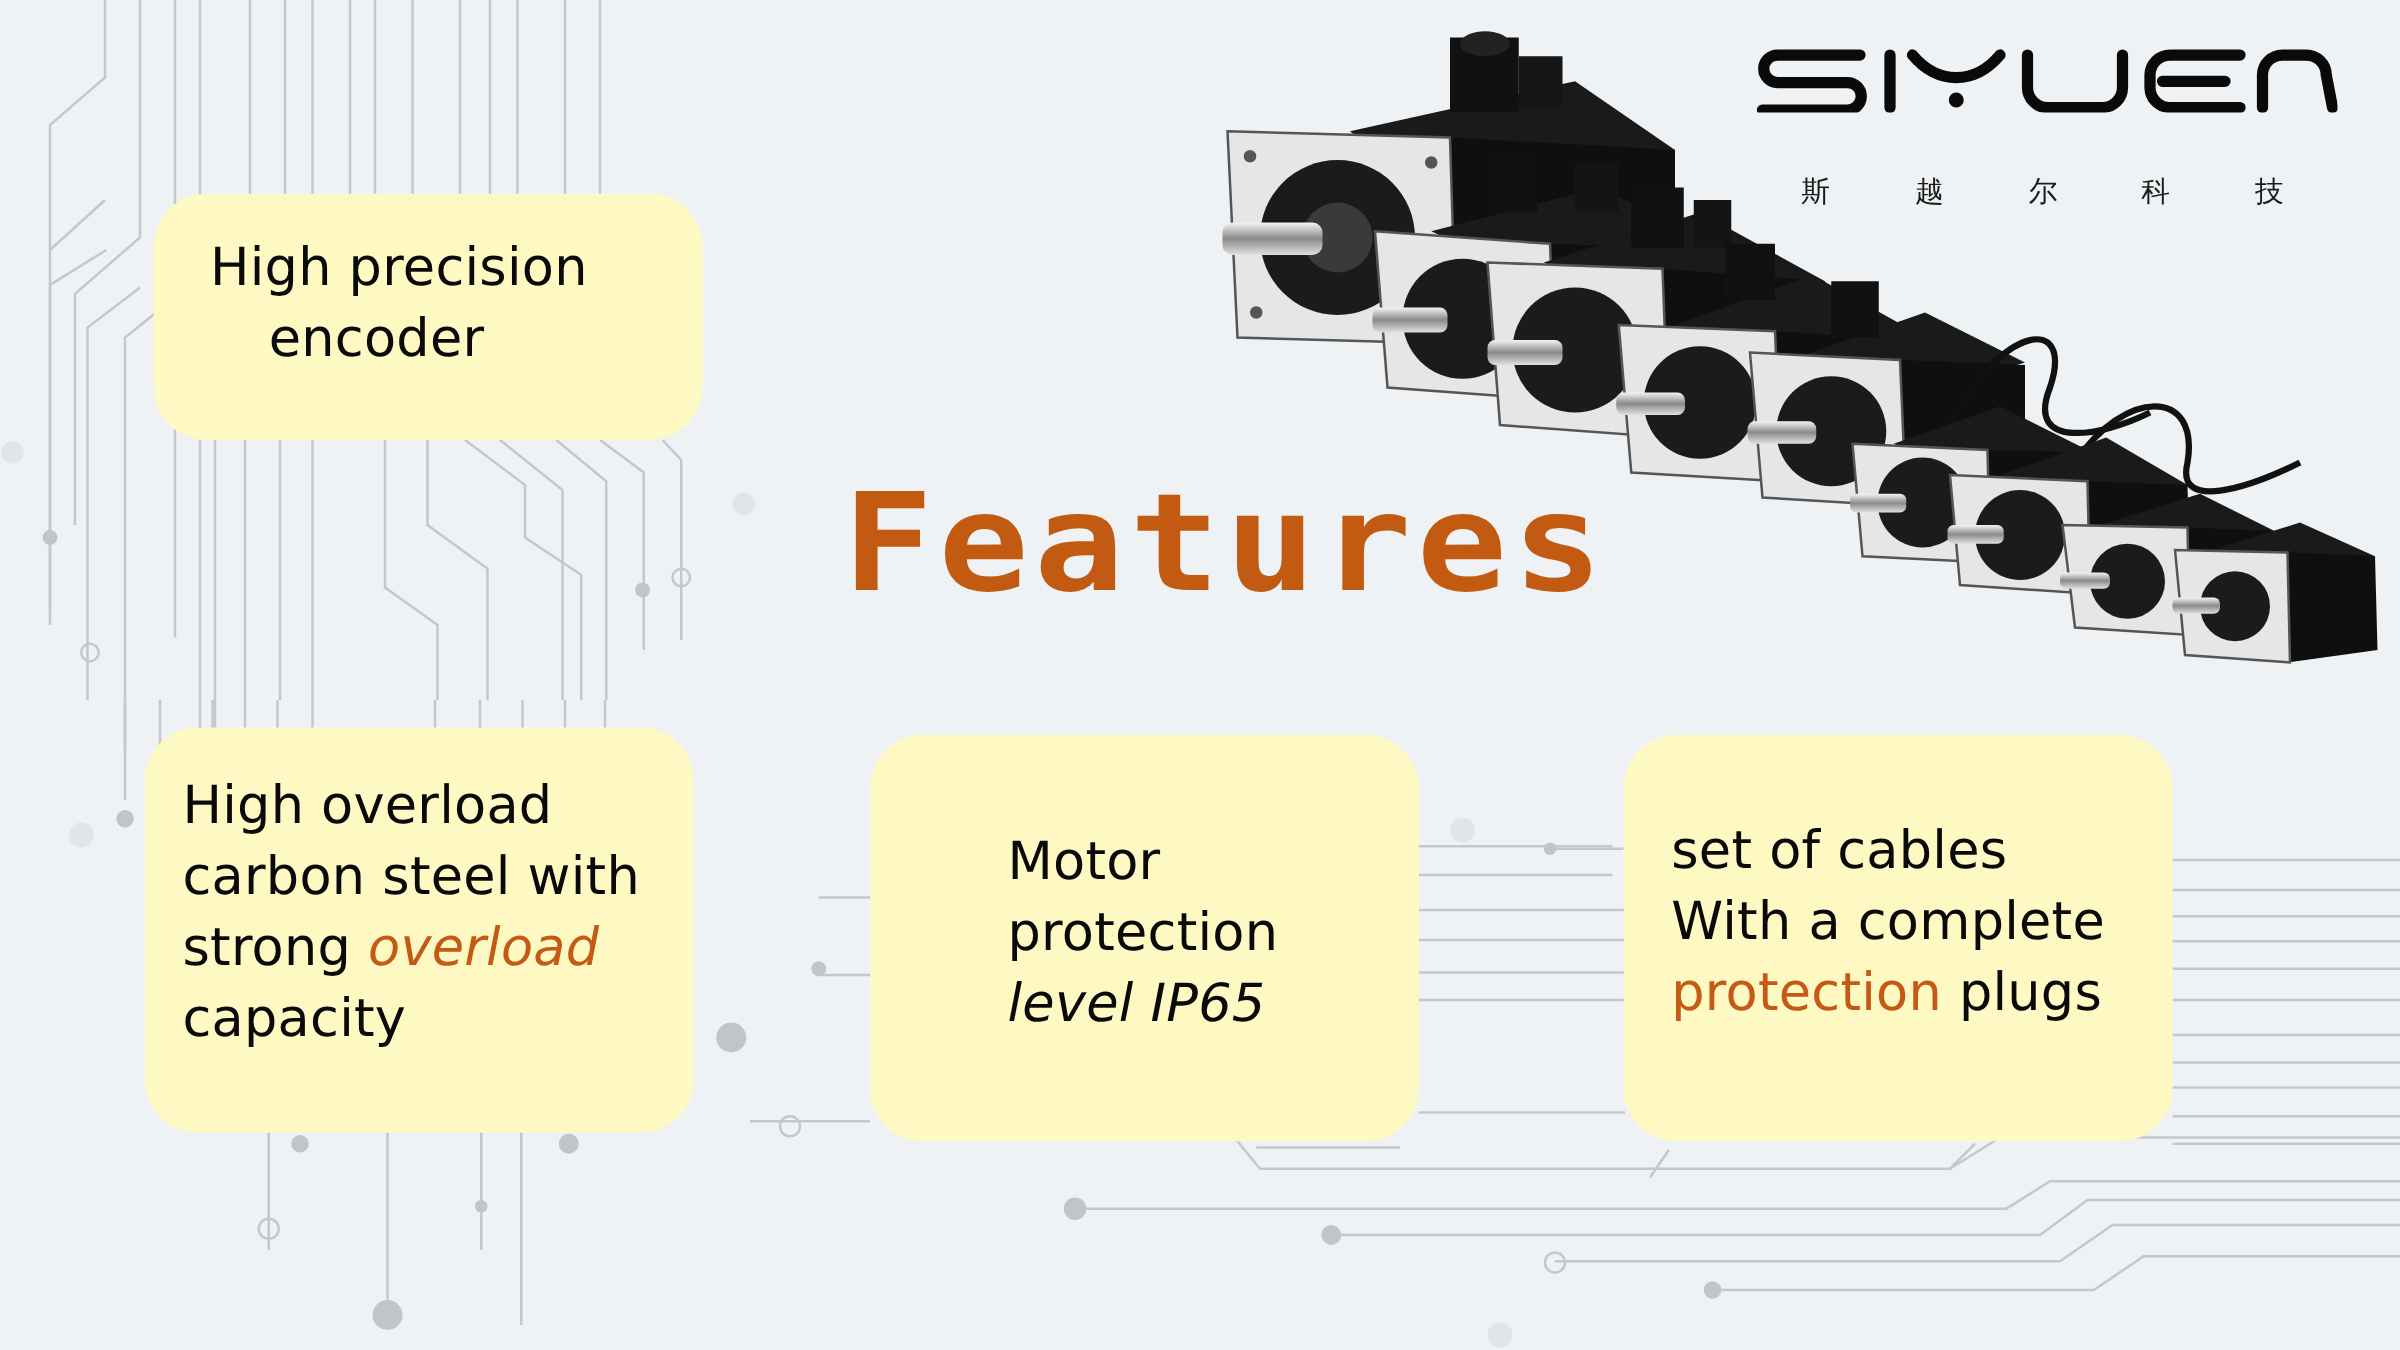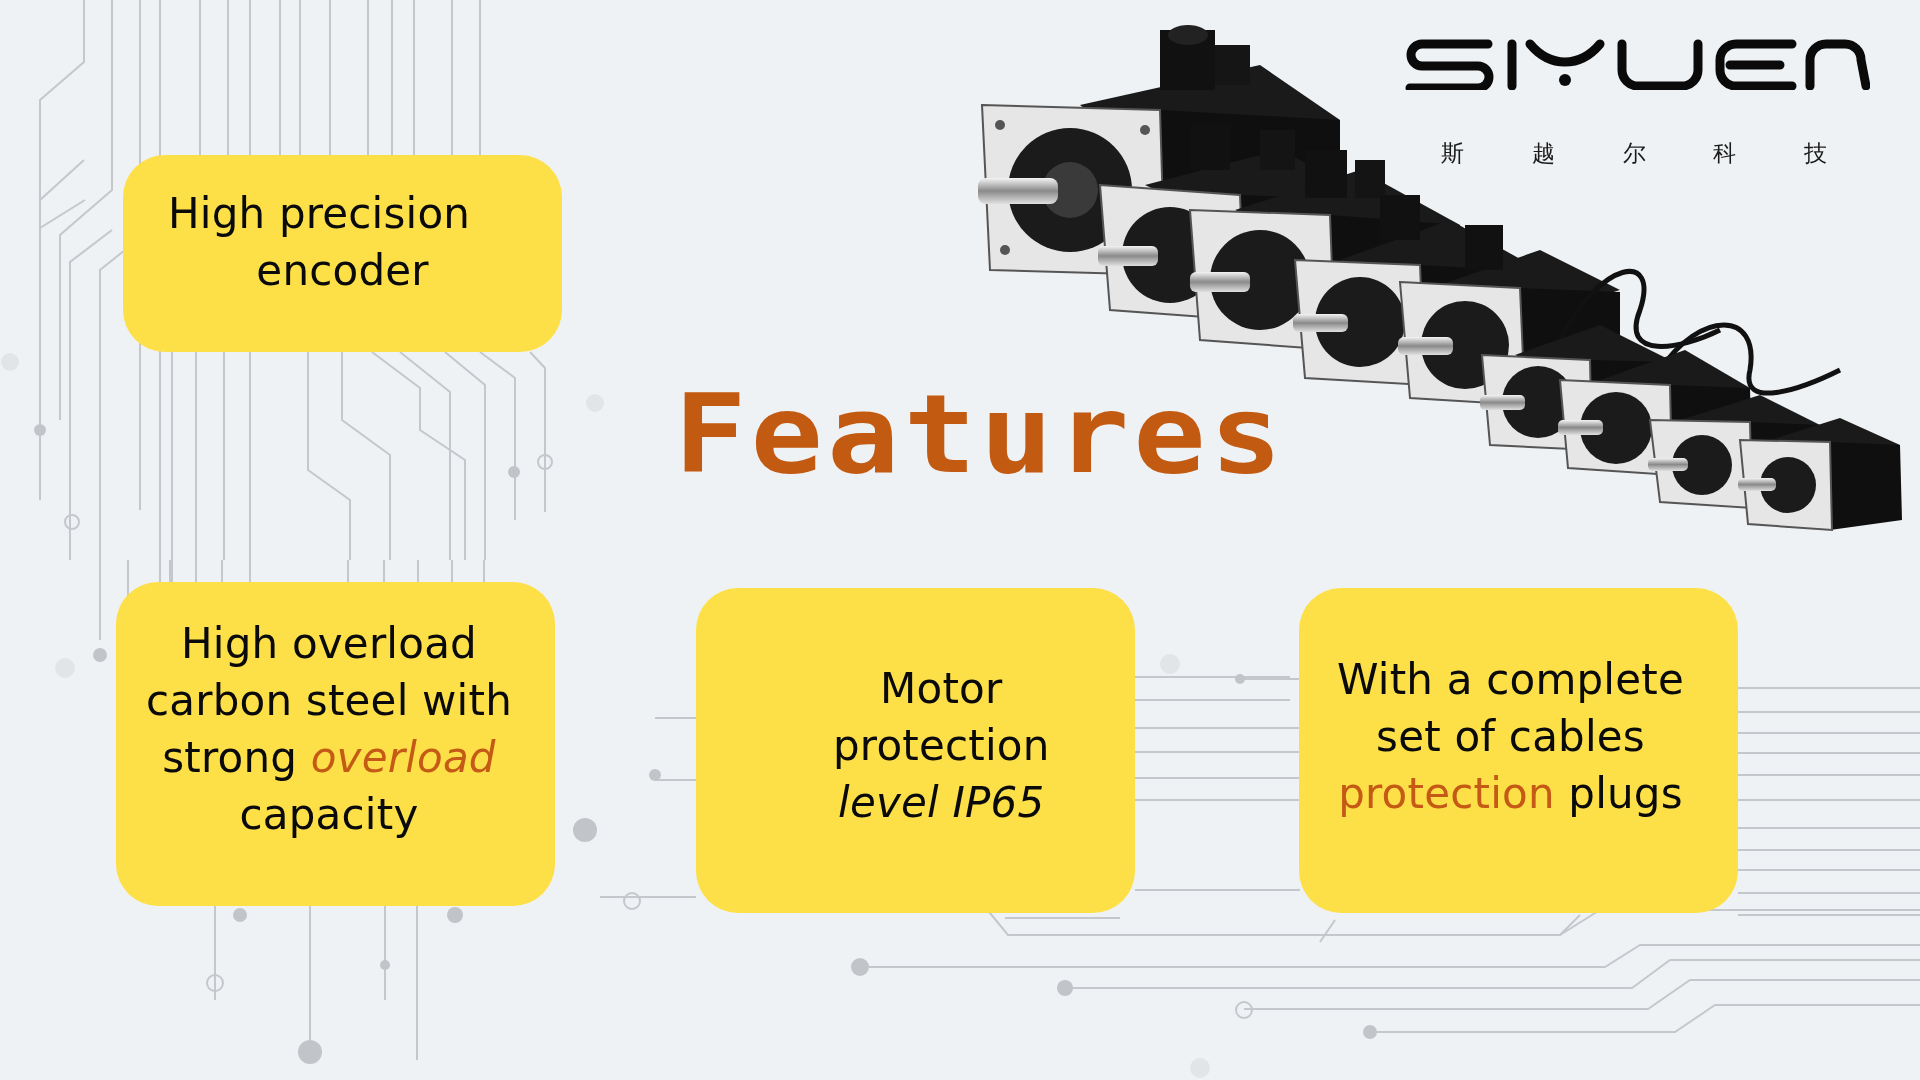--- a/index.html
+++ b/index.html
@@ -3,23 +3,22 @@
 <meta charset="utf-8">
 <style>
   html, body { margin:0; padding:0; }
   body {
     width:1920px; height:1080px; overflow:hidden; position:relative;
     background:#eff2f4;
     font-family:"DejaVu Sans","Liberation Sans",sans-serif;
   }
   #bg { position:absolute; left:0; top:0; width:1920px; height:1080px; }
   .card {
-    position:absolute; background:#fde047; border-radius:42px;
+    position:absolute; background:#fef9c3; border-radius:42px;
     box-sizing:border-box;
-    text-align:center;
   }
   .card-text {
     position:absolute; margin:0; color:#0a0a0a;
     font-family:"DejaVu Sans","Liberation Sans",sans-serif;
     font-size:42px; line-height:57px; letter-spacing:0.2px;
   }
   .hl { color:#c45a15; }
   #title {
     position:absolute; left:674px; top:380px; margin:0;
     font-family:"DejaVu Sans Mono","Liberation Mono",monospace;
@@ -289,26 +288,26 @@
 <div class="card" style="left:116px; top:582px; width:439px; height:324px;">
   <p class="card-text" style="left:30px; top:33px;">
       <span style="display: block;"><span style="white-space: pre;">High overload</span></span>
       <span style="display: block;"><span style="white-space: pre; margin-top: 12px;">carbon steel with</span></span>
       <span style="display: block;"><span style="white-space: pre;">strong </span><span class="hl" style="white-space: pre; font-style: italic;">overload</span></span>
       <span style="display: block;"><span style="white-space: pre;">capacity</span></span>
     </p>
 </div>
 
 <div class="card" style="left:696px; top:588px; width:439px; height:325px;">
-  <p class="card-text" style="left:110px; top:72px;margin-left:27px;">
+  <p class="card-text" style="left:110px; top:72px;">
       <span style="display: block;"><span style="white-space: pre;">Motor</span></span>
       <span style="display: block;"><span style="white-space: pre;">protection</span></span>
       <span style="display: block; font-style: italic;"><span style="white-space: pre;">level IP65</span></span>
     </p>
 </div>
 
 <div class="card" style="left:1299px; top:588px; width:439px; height:325px;">
   <p class="card-text" style="left:38px; top:63px;">
+      <span style="display: block;"><span style="white-space: pre;">set of cables</span></span>
       <span style="display: block;"><span style="white-space: pre;">With a complete</span></span>
-      <span style="display: block;"><span style="white-space: pre;">set of cables</span></span>
       <span style="display: block;"><span class="hl" style="white-space: pre;">protection</span><span style="white-space: pre;"> plugs</span></span>
     </p>
 </div>
 
 </body></html>

